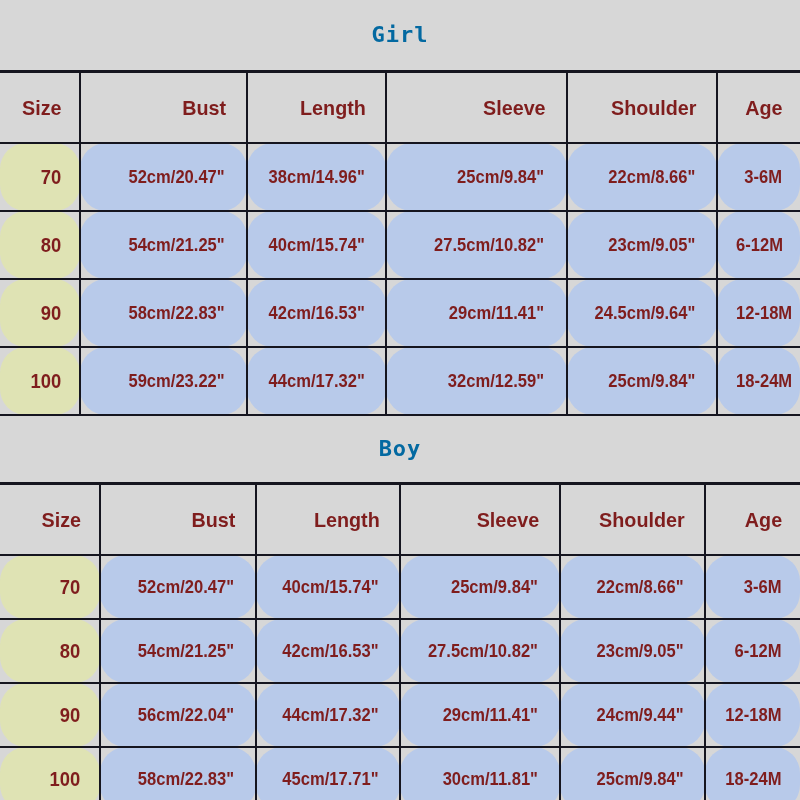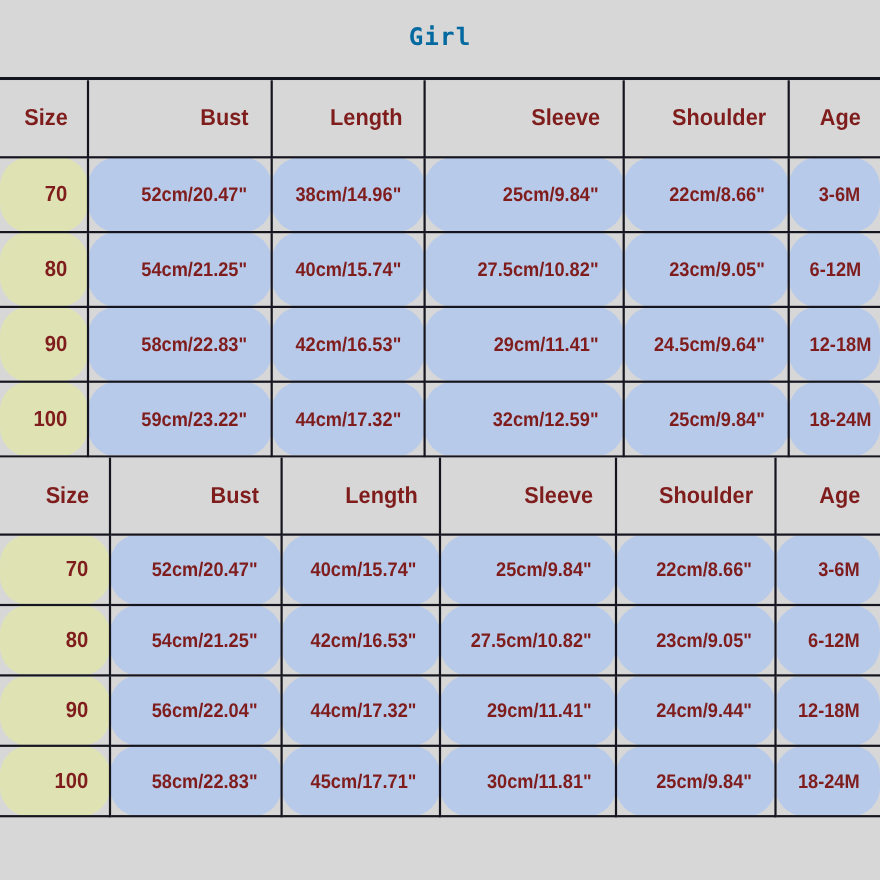--- a/index.html
+++ b/index.html
@@ -249,20 +249,23 @@
           <td>
               <span class="cell-text">18-24M</span>
             </td>
         </tr>
       </tbody>
     </table>
   </div>
 
   <div class="chart-block">
 
+    <div class="title-band boy">
+      <span class="title-text">Boy</span>
+    </div>
 
     <table class="size-table boy-table">
       <colgroup>
         <col class="c0">
           <col class="c1">
           <col class="c2">
         <col class="c3">
           <col class="c4">
           <col class="c5">
       </colgroup>

